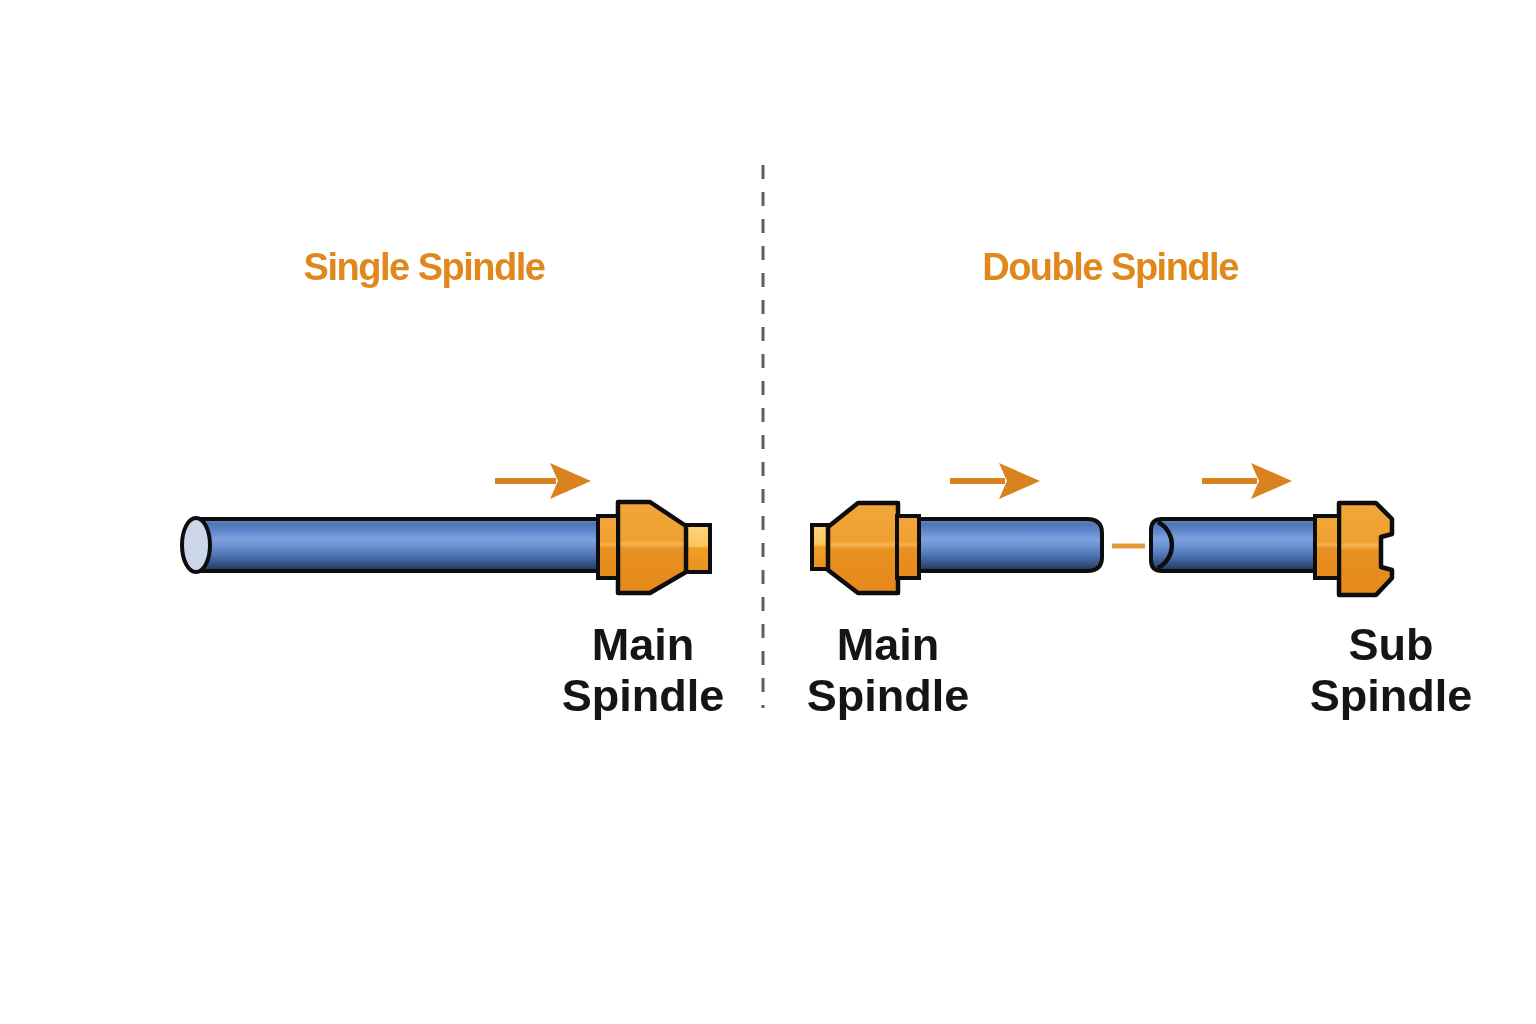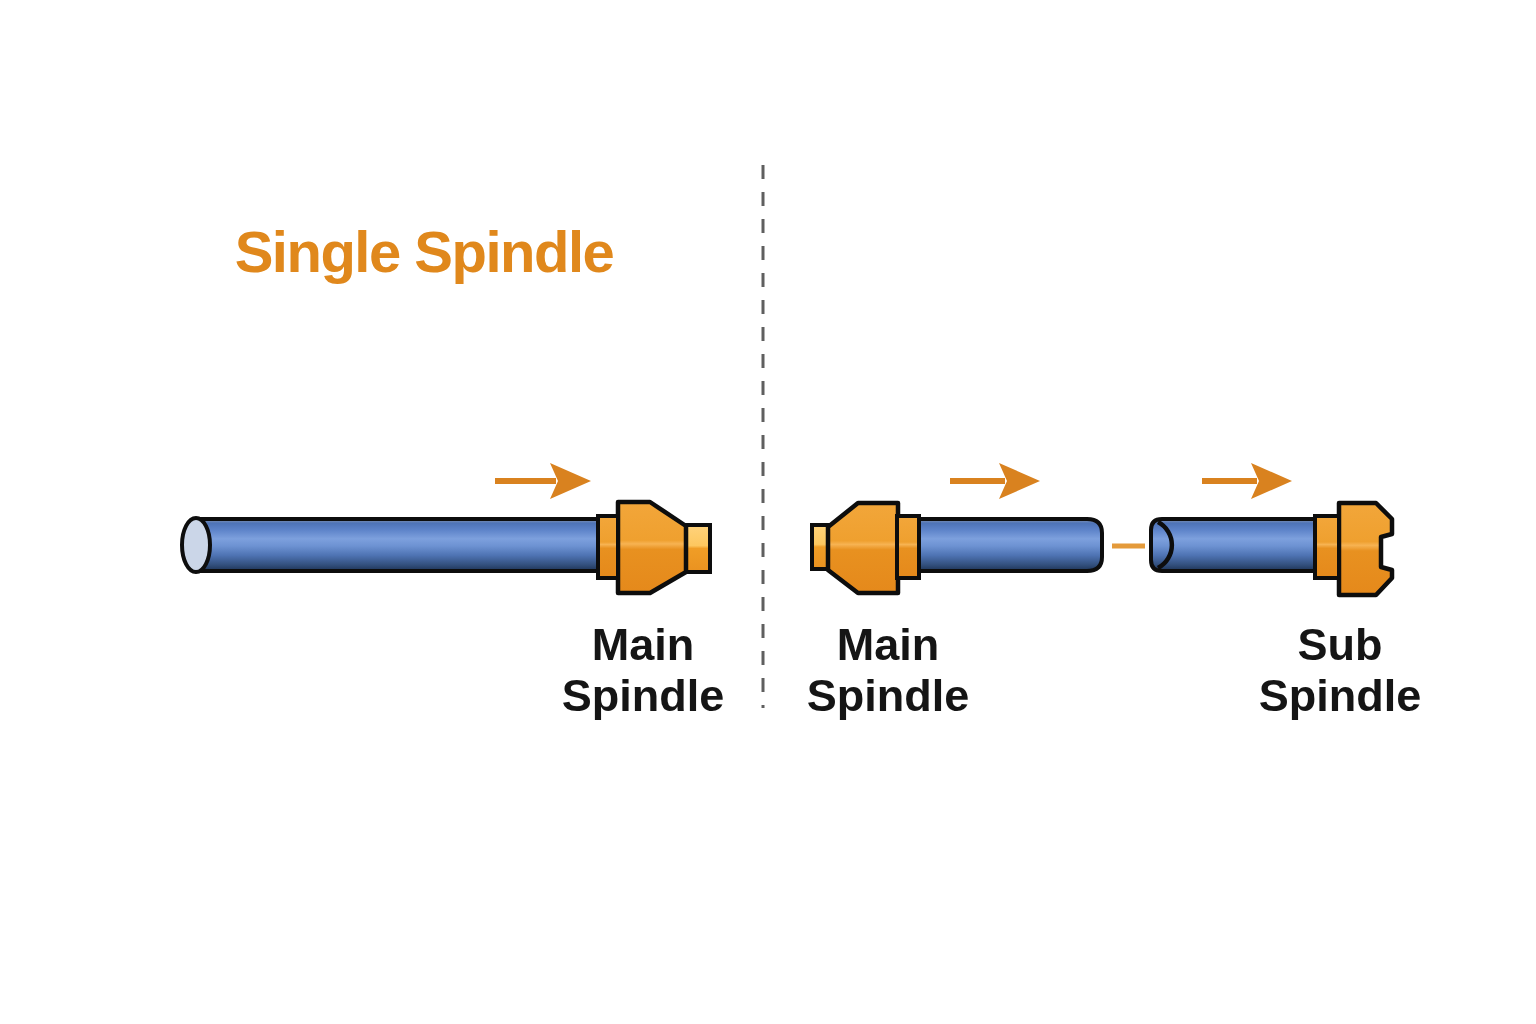--- a/index.html
+++ b/index.html
@@ -5,37 +5,37 @@
   html,body{margin:0;padding:0;}
   body{
     width:1536px;height:1024px;
     background:var(--bg,#ffffff);
     font-family:"Liberation Sans", sans-serif;
     position:relative;overflow:hidden;
   }
   .stage{position:absolute;inset:0;}
   .stage svg{position:absolute;left:0;top:0;}
   .title{
-    position:absolute;top:216px;width:500px;height:72px;
+    position:absolute;top:231px;width:500px;height:72px;
     line-height:72px;text-align:center;
-    font-size:58px;font-weight:700;letter-spacing:-1.5px;
+    font-size:38px;font-weight:700;letter-spacing:-1.5px;
     color:var(--title-orange,#e0881c);
     white-space:nowrap;
   }
   .title-single{left:174px;}
   .title-double{left:860px;}
   .label{
     position:absolute;top:619px;width:240px;
     text-align:center;
     font-size:45px;line-height:51px;font-weight:700;
     color:var(--label-black,#151515);
   }
   .label-single-main{left:523px;}
   .label-double-main{left:768px;}
-  .label-double-sub{left:1220px;}
+  .label-double-sub{left:1271px;}
 </style>
 </head>
 <body>
 
 <div class="stage">
 
   <svg width="1536" height="1024" viewBox="0 0 1536 1024">
     <defs>
       <linearGradient id="rodGrad" x1="0" y1="0" x2="0" y2="1">
         <stop offset="0" stop-color="#8b9ab4"></stop>
@@ -101,20 +101,21 @@
         <line x1="1202" y1="481" x2="1257" y2="481" stroke="var(--arrow-orange,#d9821f)" stroke-width="6"></line>
         <path d="M 1251,463 L 1292,481 L 1251,499 L 1259,481 Z" fill="var(--arrow-orange,#d9821f)"></path>
       </g>
 
       <path d="M 1339,503 L 1376,503 L 1392,519 L 1392,534 L 1381,537 L 1381,567 L 1392,570 L 1392,578 L 1376,595 L 1339,595 Z" fill="url(#chuckGrad)" stroke="#0d0d0d" stroke-width="4.5" stroke-linejoin="round"></path>
       <rect x="1315" y="516" width="24" height="62" fill="url(#chuckGrad)" stroke="#0d0d0d" stroke-width="4"></rect>
     </g>
   </svg>
 
   <div class="title title-single">Single Spindle</div>
+  <div class="title title-double">Double Spindle</div>
 
   <div class="label label-single-main">
     <span>Main</span><br>
     <span>Spindle</span>
   </div>
   <div class="label label-double-main">
     <span>Main</span><br>
     <span>Spindle</span>
   </div>
   <div class="label label-double-sub">

